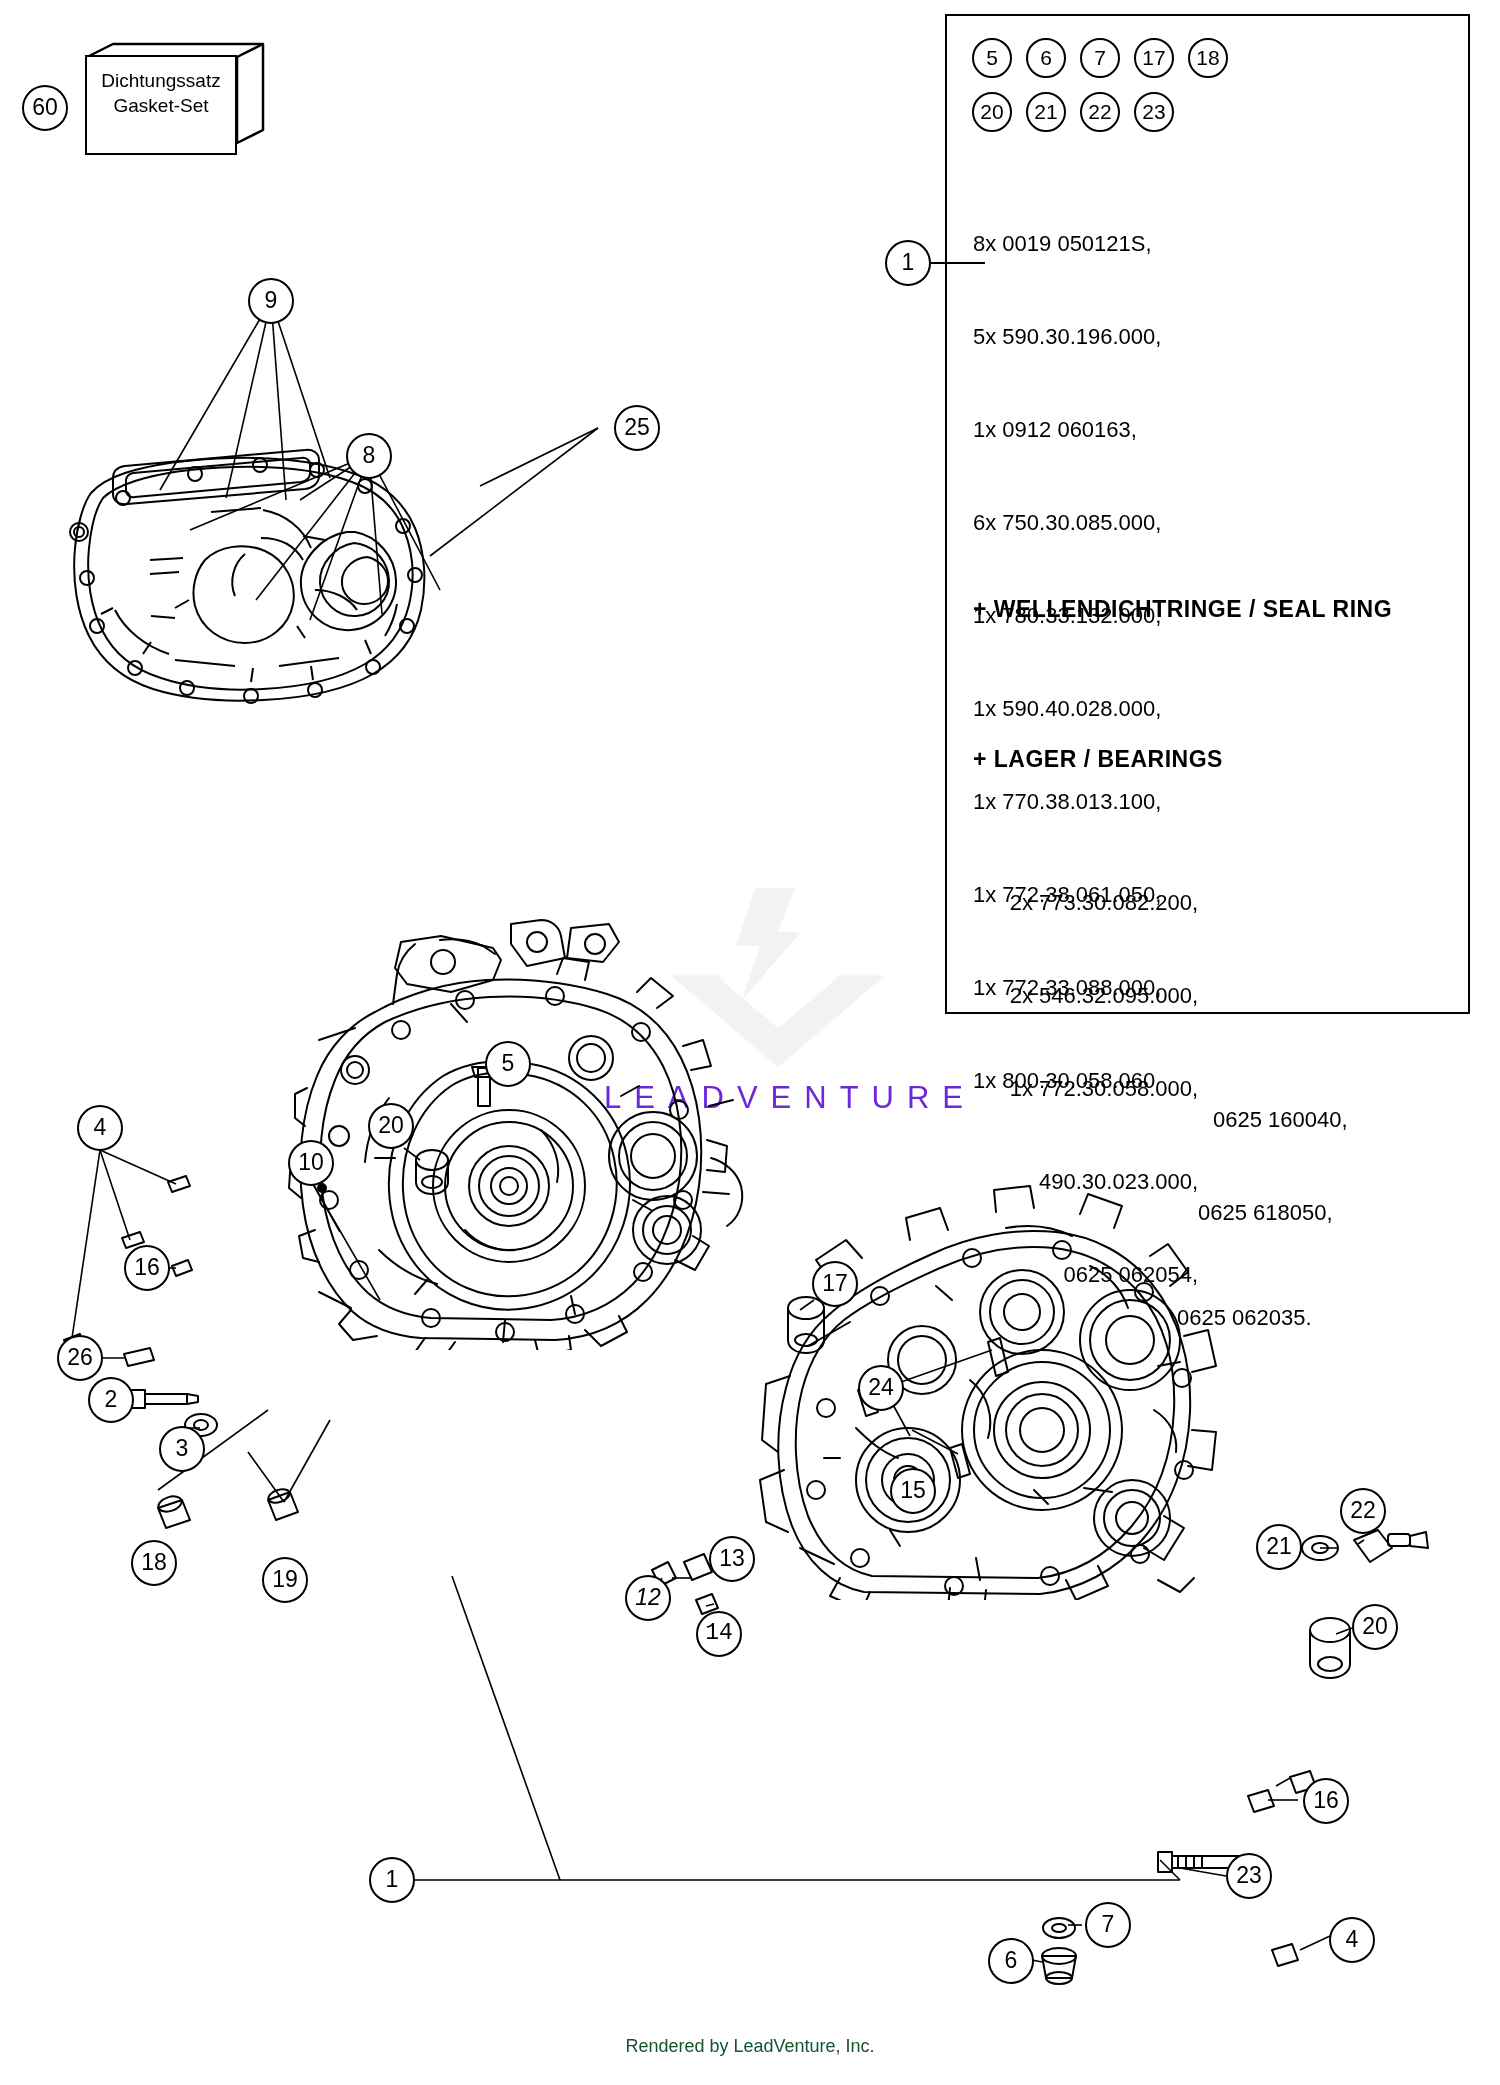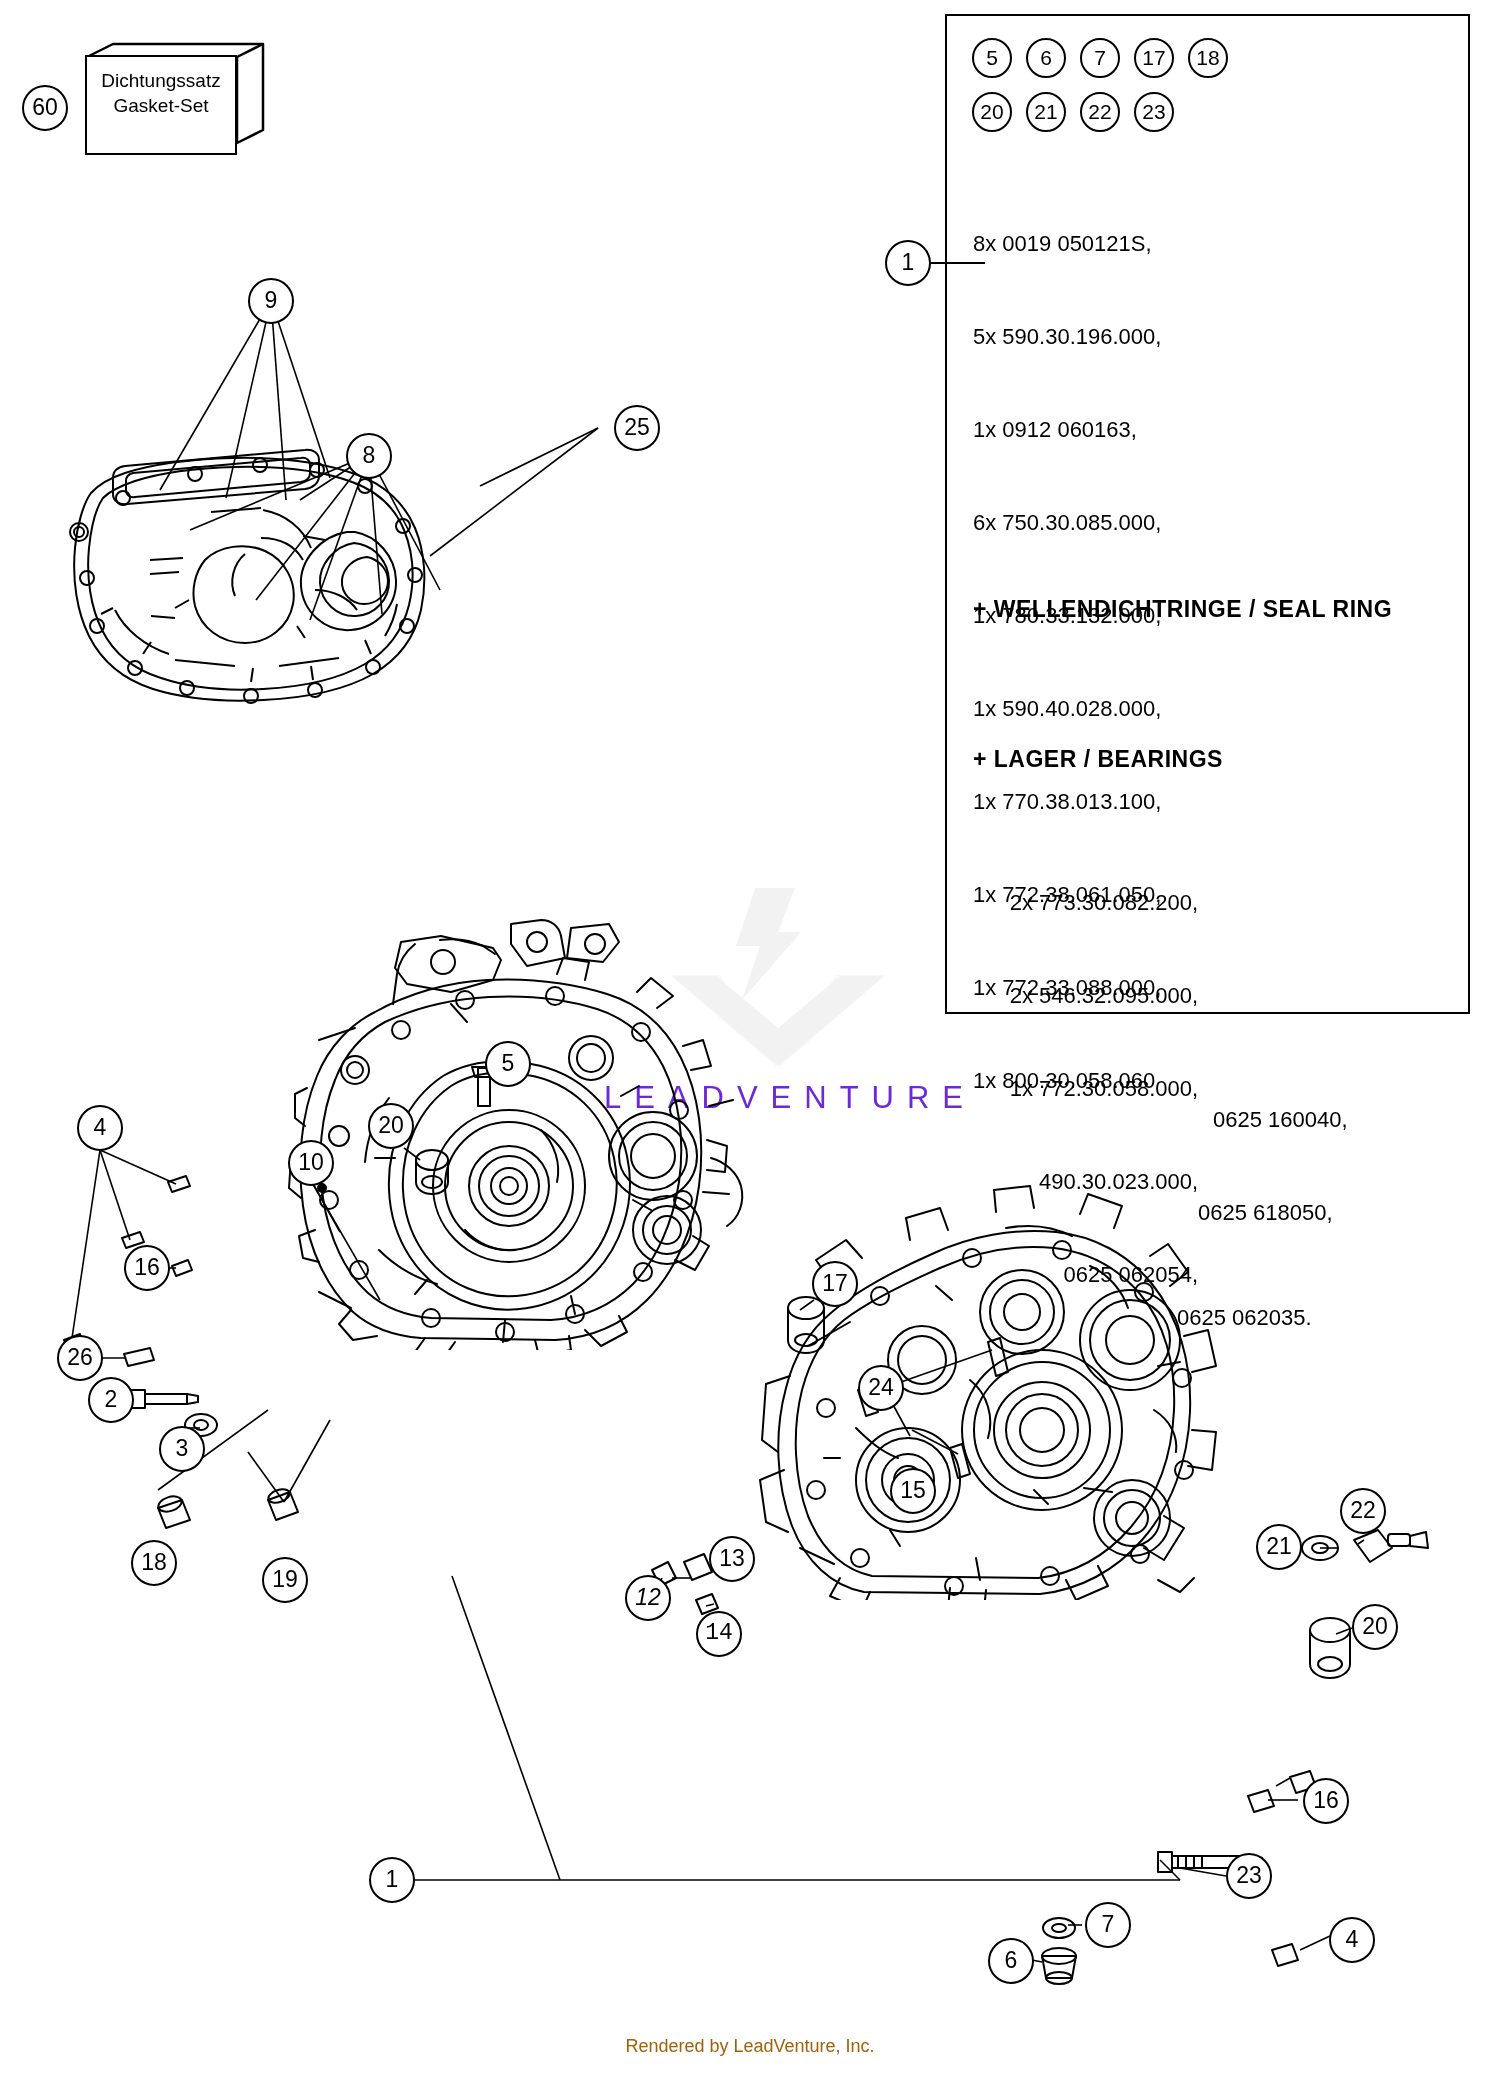--- a/index.html
+++ b/index.html
@@ -169,21 +169,21 @@
   }
 
   
   #footer-credit {
     position: absolute;
     left: 0;
     top: 2036px;
     width: 1500px;
     text-align: center;
     font-size: 18px;
-    color: #a16207;
+    color: #14532d;
     z-index: 7;
   }
 </style>
 </head>
 <body>
 
 <div id="watermark">
   <svg class="wm-logo" viewBox="0 0 260 190">
     <path d="M95 8 L135 8 L118 52 L141 52 L82 120 L100 66 L76 66 Z" fill="currentColor"></path>
     <path d="M10 95 L60 95 L118 188 L176 95 L226 95 L118 188 Z" fill="currentColor" opacity="0.55"></path>

